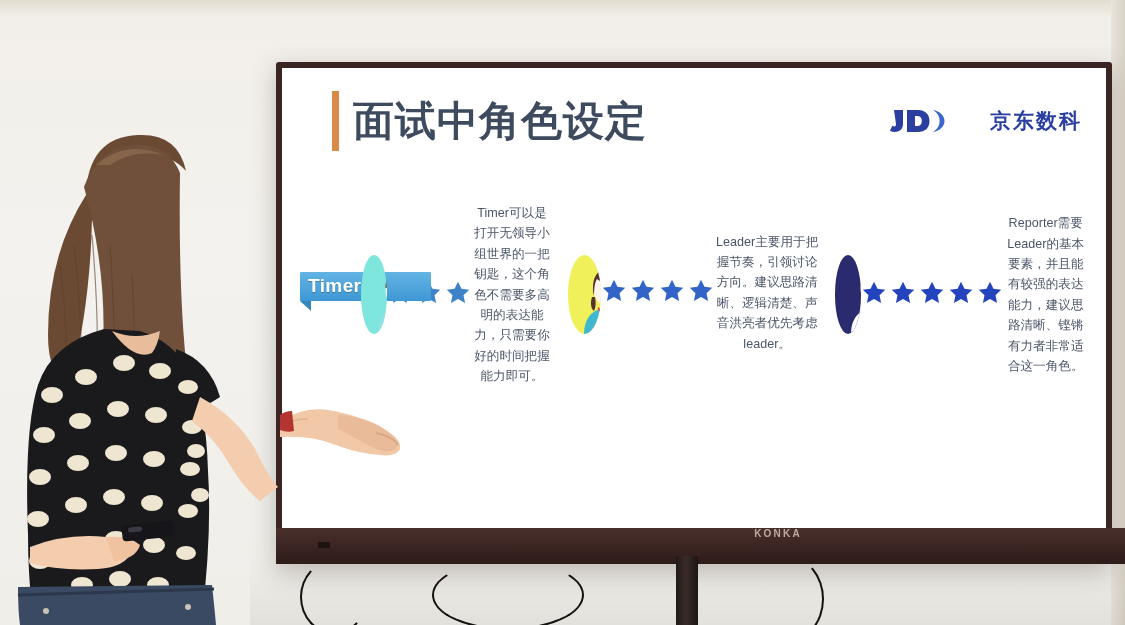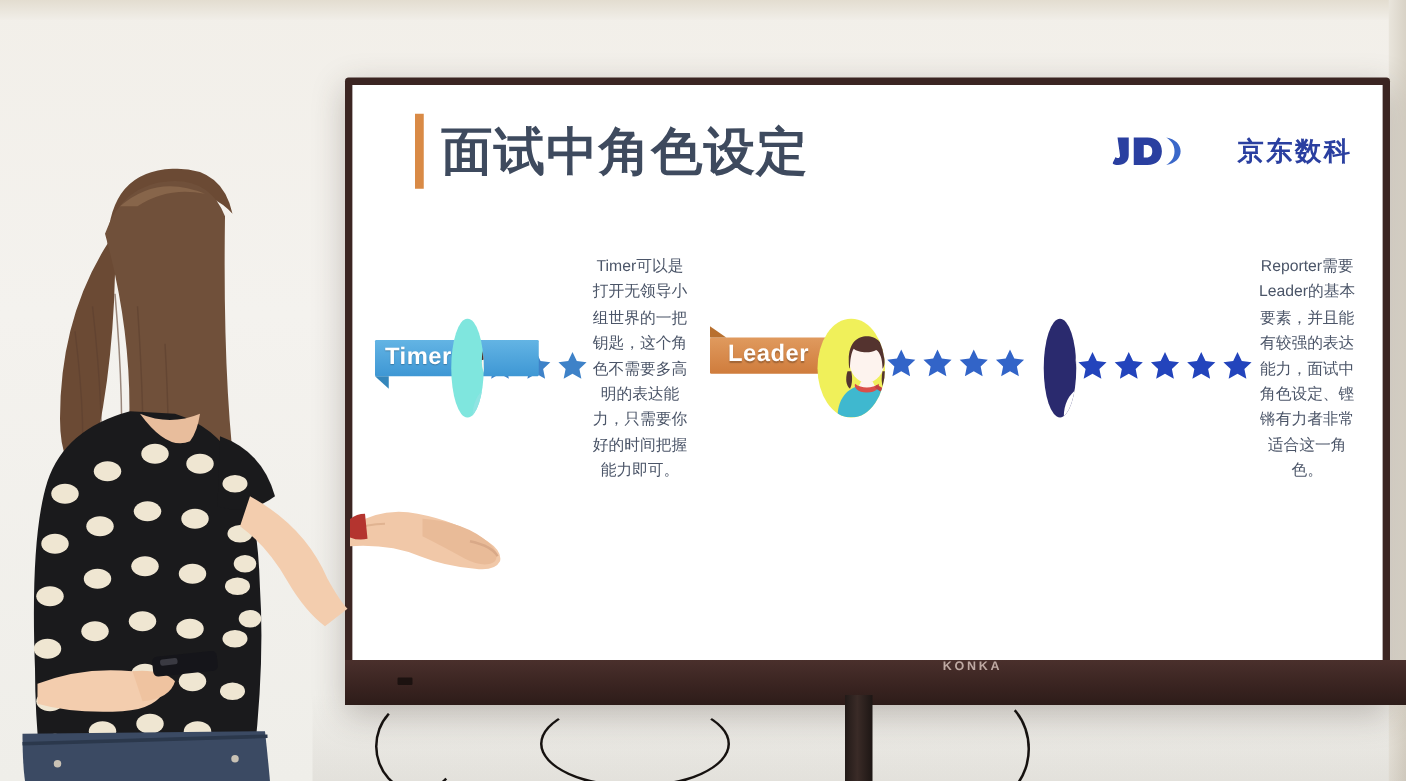--- a/index.html
+++ b/index.html
@@ -216,25 +216,20 @@
                 </svg>
               <svg width="26" height="25" viewBox="0 0 24 24">
                   <path d="M12 1.6 L15.3 8.5 L22.8 9.4 L17.3 14.6 L18.8 22 L12 18.3 L5.2 22 L6.7 14.6 L1.2 9.4 L8.7 8.5 Z" fill="#3e82c8"></path>
                 </svg>
             </div>
 
             <div class="desc">Timer可以是打开无领导小组世界的一把钥匙，这个角色不需要多高明的表达能力，只需要你好的时间把握能力即可。</div>
           </div>
 
           <div class="col" style="margin-top:-4px;">
-            <div class="banner b-leader" style="width:128px;">
-              <div class="tail"></div>
-              <div class="body" style="width:128px; background:linear-gradient(to bottom,#e09a5e,#cf7c3c);"></div>
-              <span class="label">Leader</span>
-            </div>
 
             <div class="avatar" style="background:#f0f05a; margin-top:20px;">
               <svg width="79" height="79" viewBox="0 0 79 79">
                 <path d="M16 79 c0 -17 10 -26 23.5 -26 s23.5 9 23.5 26 Z" fill="#3fb8cf"></path>
                 <path d="M33 54 c2 5 11 5 13 0 l-2 -4 h-9 Z" fill="#fdf3ee"></path>
                 <ellipse cx="39.5" cy="34" rx="14" ry="17" fill="#fdf3ee"></ellipse>
                 <path d="M25 33 c0 -14 7 -19 14.5 -19 S54 19 54 33 c0 3 -1 6 -2 7 c0 -8 -2 -13 -5 -15 c-5 3 -15 2 -18 -1 c-2 3 -3 9 -3 16 c-1 -1 -1 -4 -1 -7 Z" fill="#54332f"></path>
                 <path d="M24 42 c-2 6 -1 12 2 14 c2 -4 2 -9 1 -14 Z" fill="#54332f"></path>
                 <path d="M55 42 c2 6 1 12 -2 14 c-2 -4 -2 -9 -1 -14 Z" fill="#54332f"></path>
                 <path d="M30 52 c5 4 14 4 19 0 c1 3 -2 7 -9.5 7 S29 55 30 52 Z" fill="#d94f4a"></path>
@@ -250,20 +245,21 @@
                   <path d="M12 1.6 L15.3 8.5 L22.8 9.4 L17.3 14.6 L18.8 22 L12 18.3 L5.2 22 L6.7 14.6 L1.2 9.4 L8.7 8.5 Z" fill="#3264c8"></path>
                 </svg>
               <svg width="26" height="25" viewBox="0 0 24 24">
                   <path d="M12 1.6 L15.3 8.5 L22.8 9.4 L17.3 14.6 L18.8 22 L12 18.3 L5.2 22 L6.7 14.6 L1.2 9.4 L8.7 8.5 Z" fill="#3264c8"></path>
                 </svg>
               <svg width="26" height="25" viewBox="0 0 24 24">
                   <path d="M12 1.6 L15.3 8.5 L22.8 9.4 L17.3 14.6 L18.8 22 L12 18.3 L5.2 22 L6.7 14.6 L1.2 9.4 L8.7 8.5 Z" fill="#3264c8"></path>
                 </svg>
             </div>
 
+            <div class="desc">Leader主要用于把握节奏，引领讨论方向。建议思路清晰、逻辑清楚、声音洪亮者优先考虑leader。</div>
           </div>
 
           <div class="col">
 
             <div class="avatar" style="background:#2a2a6e;">
               <svg width="79" height="79" viewBox="0 0 79 79">
                 <path d="M16 79 c0 -17 10 -26 23.5 -26 s23.5 9 23.5 26 Z" fill="#ffffff"></path>
                 <path d="M33 52 l6.5 6 l6.5 -6 l-3 -3 h-7 Z" fill="#f6ece6"></path>
                 <ellipse cx="39.5" cy="33" rx="14" ry="17" fill="#fdf3ee"></ellipse>
                 <path d="M26 30 c0 -12 6 -17 13.5 -17 S53 18 53 30 c-1 -6 -4 -9 -8 -10 c-6 -1 -13 1 -16 4 c-2 2 -3 4 -3 6 Z" fill="#9d6650"></path>
@@ -283,21 +279,21 @@
                   <path d="M12 1.6 L15.3 8.5 L22.8 9.4 L17.3 14.6 L18.8 22 L12 18.3 L5.2 22 L6.7 14.6 L1.2 9.4 L8.7 8.5 Z" fill="#2344bc"></path>
                 </svg>
               <svg width="26" height="25" viewBox="0 0 24 24">
                   <path d="M12 1.6 L15.3 8.5 L22.8 9.4 L17.3 14.6 L18.8 22 L12 18.3 L5.2 22 L6.7 14.6 L1.2 9.4 L8.7 8.5 Z" fill="#2344bc"></path>
                 </svg>
               <svg width="26" height="25" viewBox="0 0 24 24">
                   <path d="M12 1.6 L15.3 8.5 L22.8 9.4 L17.3 14.6 L18.8 22 L12 18.3 L5.2 22 L6.7 14.6 L1.2 9.4 L8.7 8.5 Z" fill="#2344bc"></path>
                 </svg>
             </div>
 
-            <div class="desc">Reporter需要Leader的基本要素，并且能有较强的表达能力，面试中角色设定、铿锵有力者非常适合这一角色。</div>
+            <div class="desc">Reporter需要Leader的基本要素，并且能有较强的表达能力，建议思路清晰、铿锵有力者非常适合这一角色。</div>
           </div>
 
         </div>
       </div>
     </div>
 
     <div id="tv-bottom-bezel">
       <div id="tv-sensor"></div>
       <div id="tv-brand">KONKA</div>
       <div id="red-sticker">

